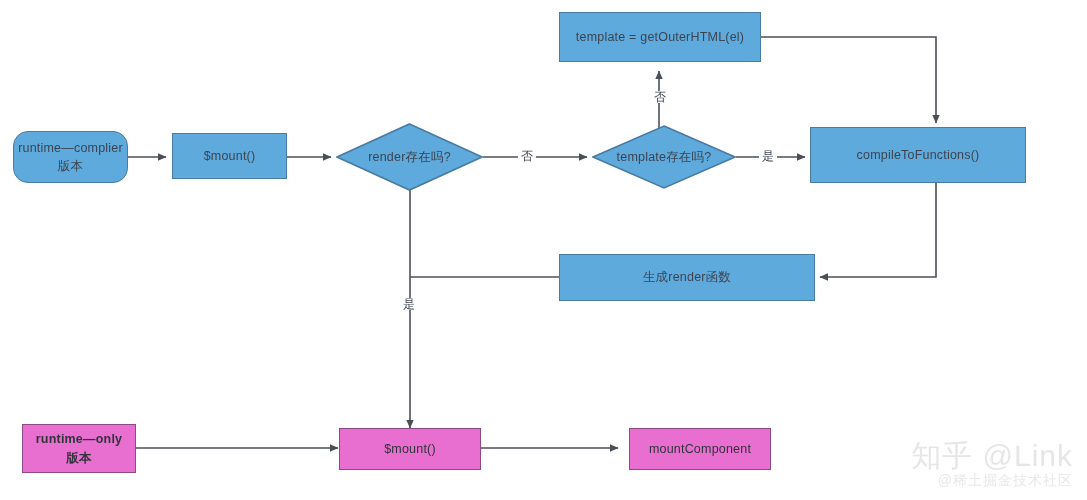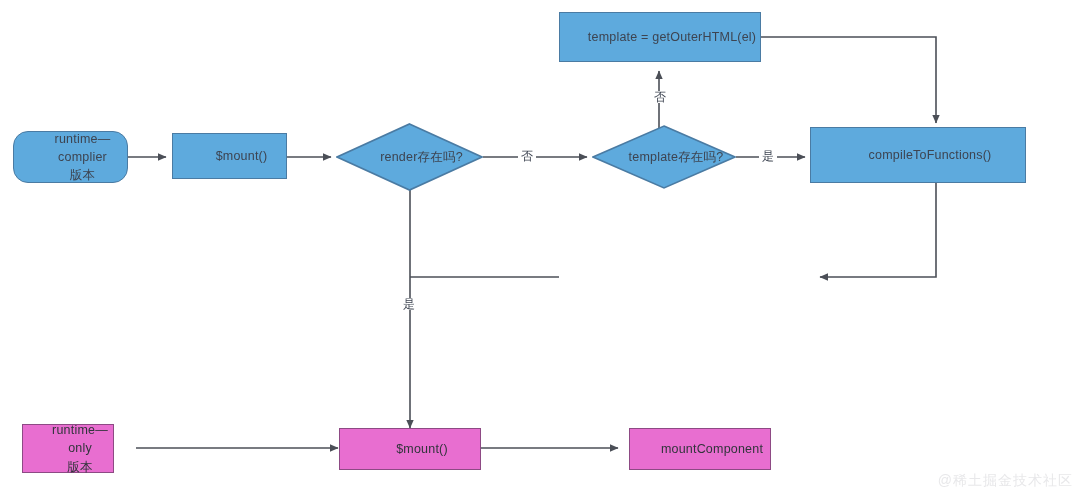--- a/index.html
+++ b/index.html
@@ -27,21 +27,20 @@
     position: absolute;
     box-sizing: border-box;
     display: flex;
     align-items: center;
     justify-content: center;
     text-align: center;
     line-height: 1.45;
     color: #3d4451;
     font-size: 12.5px;
     letter-spacing: .2px;
-    padding-left: 24px;
   }
   .node.blue {
     background: #5eaadd;
     border: 1px solid #4a7ba3;
   }
   .node.pink {
     background: #e86ed0;
     border: 1px solid #8d4a84;
     color: #31343b;
   }
@@ -156,36 +155,40 @@
   </div>
 
   <div class="node blue" style="left:559px; top:12px; width:202px; height:50px;">
     <span class="node-label">template = getOuterHTML(el)</span>
   </div>
 
   <div class="node blue" style="left:810px; top:127px; width:216px; height:56px;">
     <span class="node-label">compileToFunctions()</span>
   </div>
 
+  <div class="node blue" style="left:559px; top:254px; width:256px; height:47px;">
+    <span class="node-label">生成render函数</span>
+  </div>
 
-  <div class="node pink" style="left:22px; top:424px; width:92px; height:49px;">
+  <div class="node pink" style="left:22px; top:424px; width:114px; height:49px;font-weight:bold;">
     <span class="node-label">runtime—only
 版本</span>
   </div>
 
   <div class="node pink" style="left:339px; top:428px; width:142px; height:42px;">
     <span class="node-label">$mount()</span>
   </div>
 
   <div class="node pink" style="left:621px; top:428px; width:142px; height:42px;margin-left:8px;">
     <span class="node-label">mountComponent</span>
   </div>
 
   <span class="edge-label" style="left:518px; top:150px;">否</span>
   <span class="edge-label" style="left:400px; top:298px;">是</span>
   <span class="edge-label" style="left:651px; top:91px;">否</span>
   <span class="edge-label" style="left:759px; top:150px;">是</span>
 
   <div id="watermark">
+    <div class="wm-main">知乎 @Link</div>
     <div class="wm-sub">@稀土掘金技术社区</div>
   </div>
 
 </div>
 
 </body></html>

